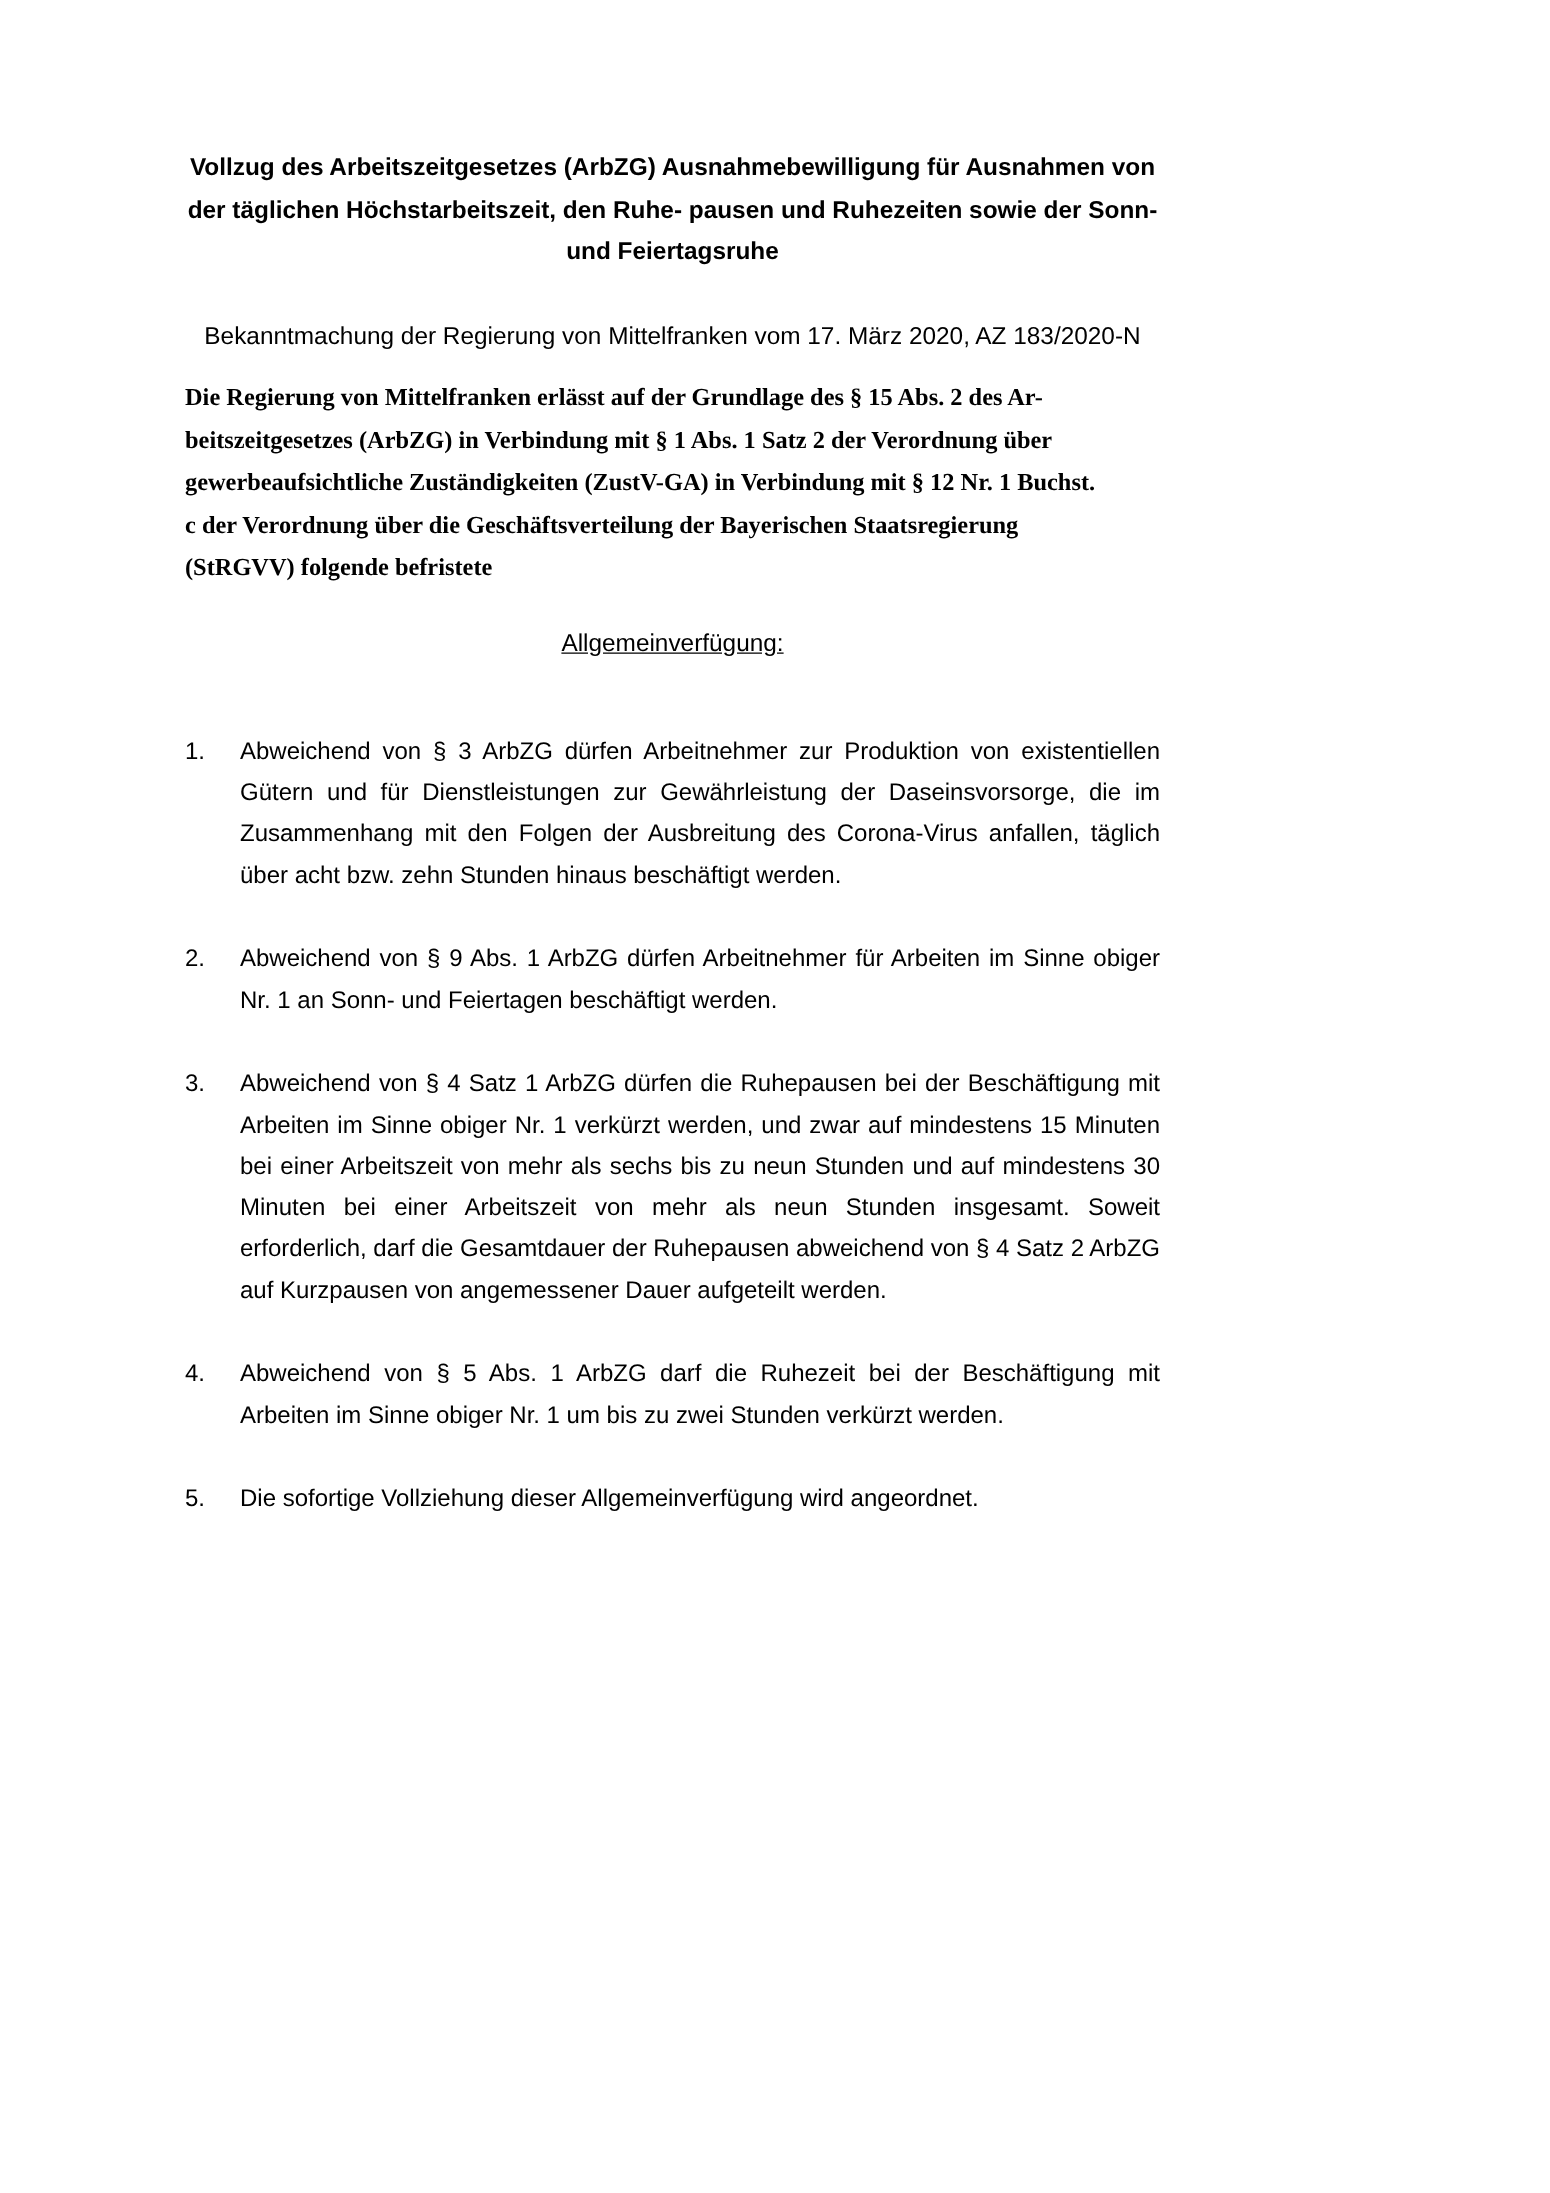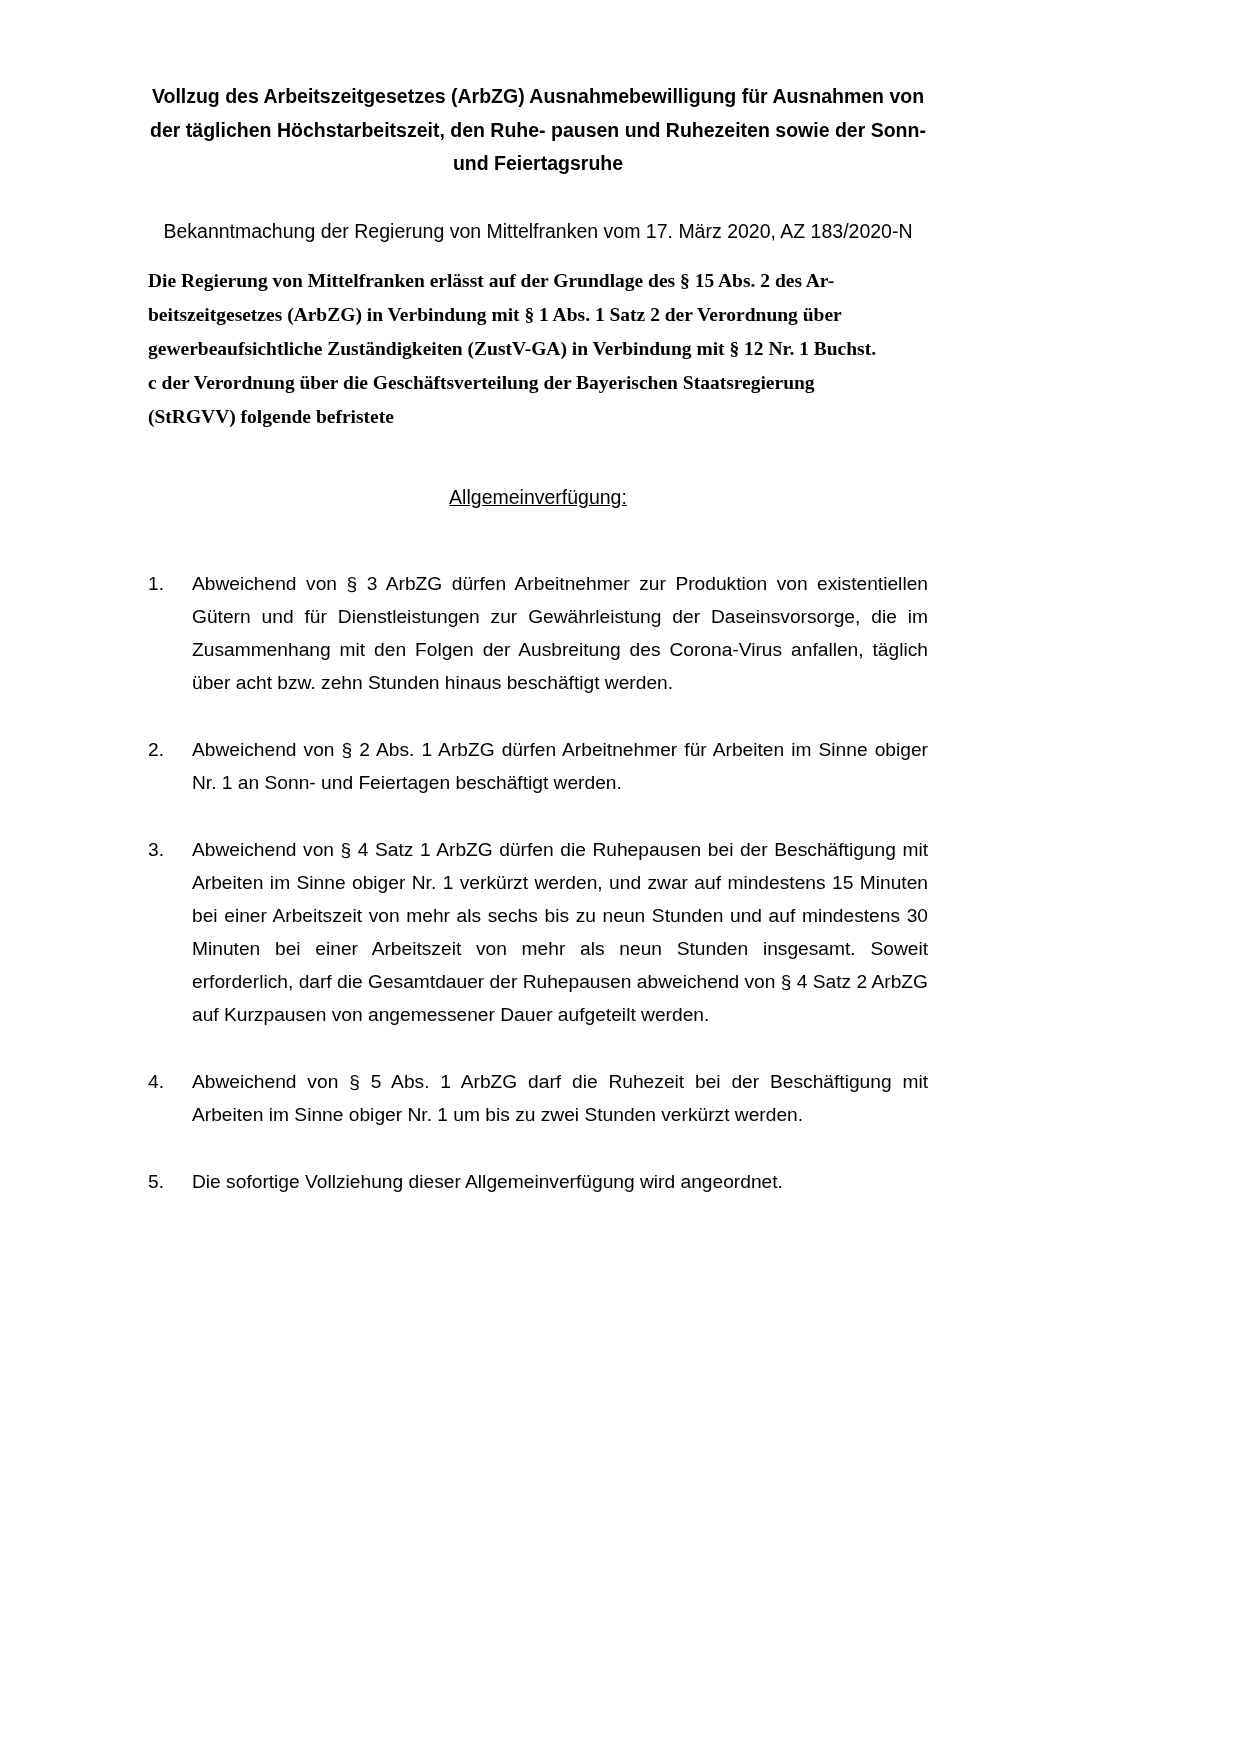--- a/index.html
+++ b/index.html
@@ -11,21 +11,21 @@
     width: 1240px;
     height: 1754px;
     font-family: "Liberation Sans", sans-serif;
     color: #000000;
     -webkit-font-smoothing: antialiased;
   }
   .page {
     box-sizing: border-box;
     width: 1076px;
     height: 1754px;
-    padding: 80px 148px 60px 148px;
+    padding: 118px 148px 60px 148px;
     position: relative;
   }
   .title-wrap {
     text-align: center;
     font-weight: bold;
     font-size: 19.5px;
     line-height: 1.72;
   }
   .spacer-md { height: 34px; }
 
@@ -43,21 +43,21 @@
     text-justify: inter-word;
     margin-top: 16px;
     font-family: Liberation Serif, serif;
   }
   .intro span.l { display: block; }
   .heading-verfuegung {
     text-align: center;
     font-size: 19.5px;
     font-weight: normal;
     text-decoration: underline;
-    margin-top: 52px;
+    margin-top: 32px;
   }
   ol.items {
     list-style: none;
     margin: 0;
     padding: 0;
     margin-top: 58px;
   }
   ol.items > li {
     display: flex;
     font-size: 19.2px;
@@ -106,21 +106,21 @@
 
   <div class="heading-verfuegung">Allgemeinverfügung:</div>
 
   <ol class="items">
     <li>
       <span class="num">1.</span>
       <span class="body">Abweichend von § 3 ArbZG dürfen Arbeitnehmer zur Produktion von existentiellen Gütern und für Dienstleistungen zur Gewährleistung der Daseinsvorsorge, die im Zusammenhang mit den Folgen der Ausbreitung des Corona-Virus anfallen, täglich über acht bzw. zehn Stunden hinaus beschäftigt werden.</span>
     </li>
     <li>
       <span class="num">2.</span>
-      <span class="body">Abweichend von § 2 Abs. 1 ArbZG dürfen Arbeitnehmer für Arbeiten im Sinne obiger Nr. 1 an Sonn- und Feiertagen beschäftigt werden.</span>
+      <span class="body">Abweichend von § 9 Abs. 1 ArbZG dürfen Arbeitnehmer für Arbeiten im Sinne obiger Nr. 1 an Sonn- und Feiertagen beschäftigt werden.</span>
     </li>
     <li>
       <span class="num">3.</span>
       <span class="body">Abweichend von § 4 Satz 1 ArbZG dürfen die Ruhepausen bei der Beschäftigung mit Arbeiten im Sinne obiger Nr. 1 verkürzt werden, und zwar auf mindestens 15 Minuten bei einer Arbeitszeit von mehr als sechs bis zu neun Stunden und auf mindestens 30 Minuten bei einer Arbeitszeit von mehr als neun Stunden insgesamt. Soweit erforderlich, darf die Gesamtdauer der Ruhepausen abweichend von § 4 Satz 2 ArbZG auf Kurzpausen von angemessener Dauer aufgeteilt werden.</span>
     </li>
     <li>
       <span class="num">4.</span>
       <span class="body">Abweichend von § 5 Abs. 1 ArbZG darf die Ruhezeit bei der Beschäftigung mit Arbeiten im Sinne obiger Nr. 1 um bis zu zwei Stunden verkürzt werden.</span>
     </li>
     <li>

